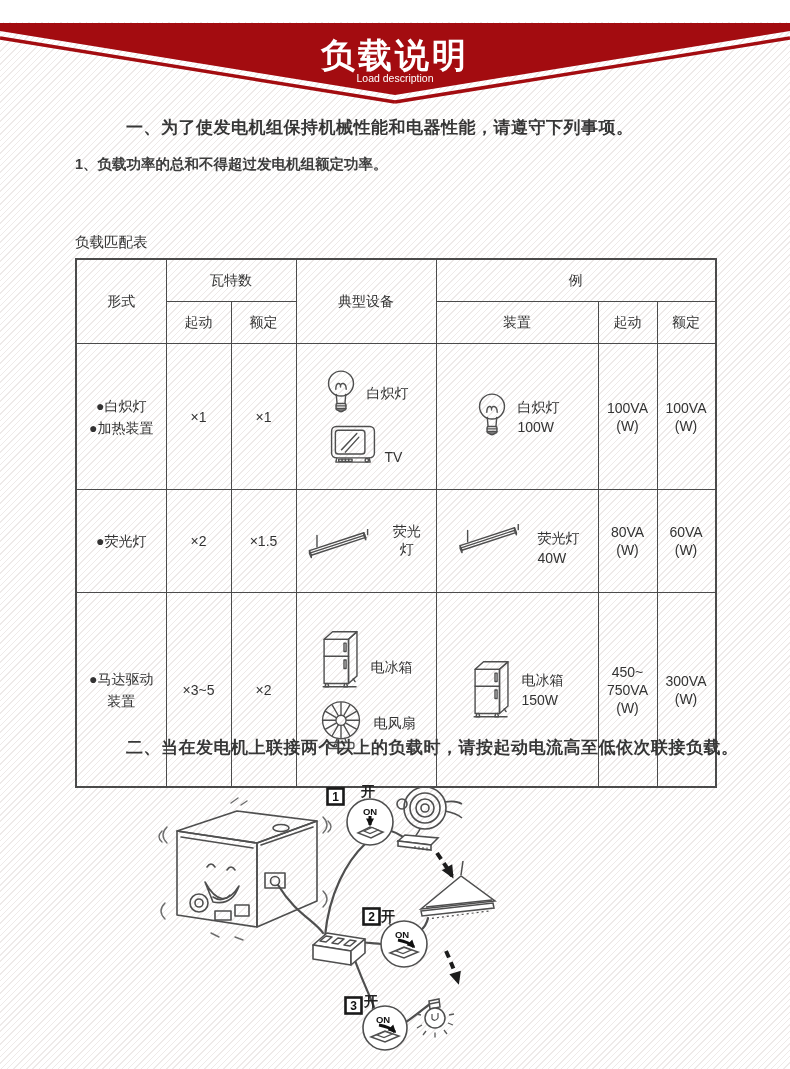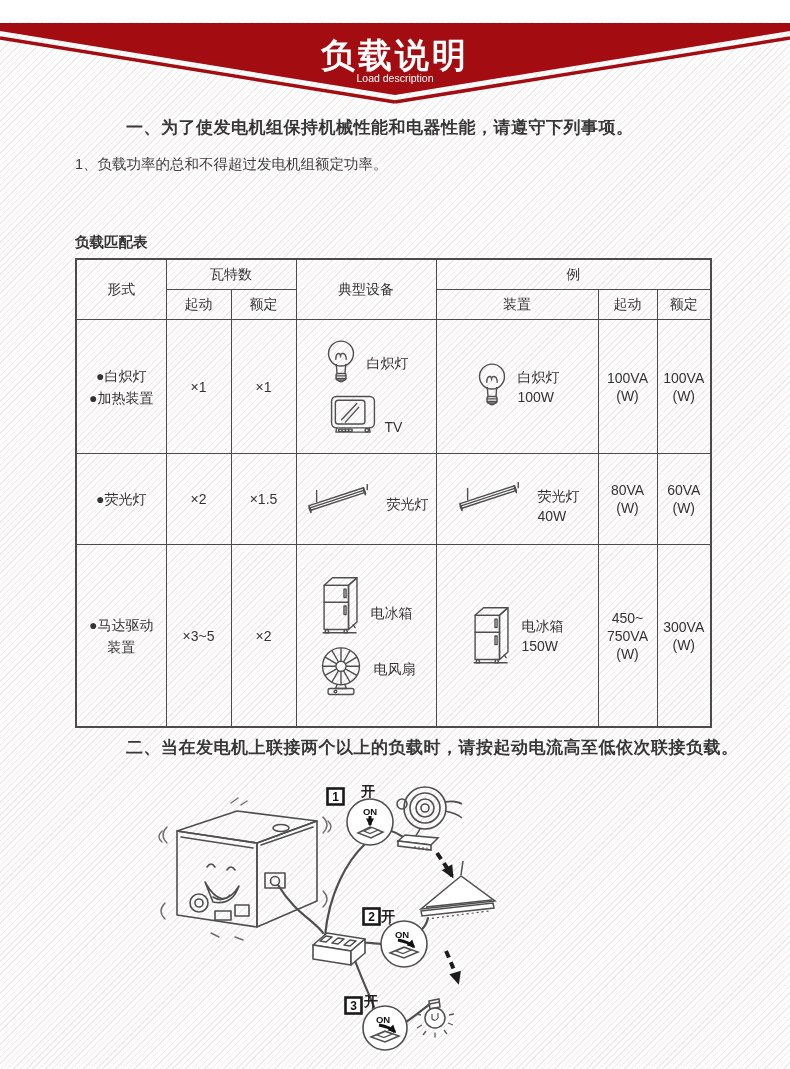--- a/index.html
+++ b/index.html
@@ -8,24 +8,24 @@
     font-family:"Liberation Sans","DejaVu Sans",sans-serif;
     color:#3b3b3b;
     background:repeating-linear-gradient(135deg,#eeeae9 0px,#eeeae9 1px,#ffffff 1px,#ffffff 4.5px);
   }
   .top-strip{position:absolute;top:0;left:0;width:790px;height:22px;background:#fff;}
   .banner{position:absolute;top:20px;left:0;width:790px;height:88px;}
   .sec-heading{position:absolute;left:78px;width:660px;font-size:17px;font-weight:bold;color:#373737;letter-spacing:.5px;margin-left:48px;}
   #sec1-heading{top:116px;}
   #sec2-heading{top:736px;}
   .notes{position:absolute;left:75px;top:152px;width:648px;font-size:14.5px;line-height:24px;color:#3d3d3d;}
-  .notes p{margin:0;}
-  .tbl-caption{position:absolute;left:75px;top:233px;font-size:14.5px;font-weight:bold;color:#333;}
+  .notes p{margin:0;font-weight:bold;}
+  .tbl-caption{position:absolute;left:75px;top:233px;font-size:14.5px;font-weight:normal;color:#333;}
   table.load{position:absolute;left:75px;top:258px;border-collapse:collapse;border:2px solid #4b4b4b;table-layout:fixed;}
-  table.load td{border:1px solid #4b4b4b;text-align:center;vertical-align:middle;font-size:14px;color:#333;padding:2px;}
+  table.load td{border:1px solid #4b4b4b;text-align:center;vertical-align:middle;font-size:14px;color:#333;padding:8px;}
   td.hdr{font-size:14.5px;}
   td.form-cell{text-align:left;padding-left:7px;font-size:14px;line-height:22px;vertical-align:middle;margin-left:36px;}
   td.mult{font-size:15px;}
   .stack{display:flex;flex-direction:column;align-items:center;justify-content:center;gap:6px;}
   .dev{display:flex;align-items:center;justify-content:center;gap:9px;}
   .dev .lbl{font-size:14px;}
   .dev .lbl2{font-size:14px;text-align:left;line-height:20px;}
   .valcell{font-size:13px;line-height:18px;}
   .icon{stroke:#4f4f4f;fill:none;stroke-width:1.5;stroke-linecap:round;stroke-linejoin:round;}
   .illu{position:absolute;left:115px;top:775px;}

